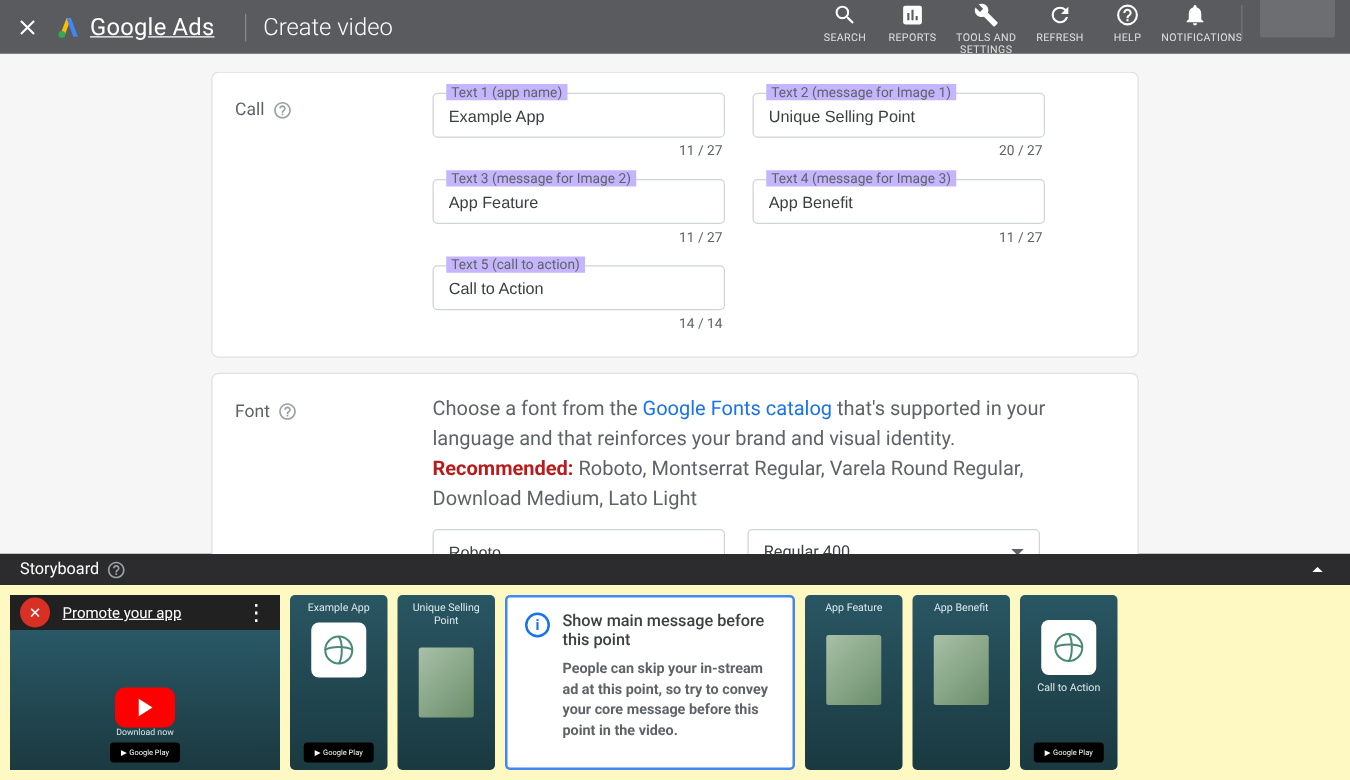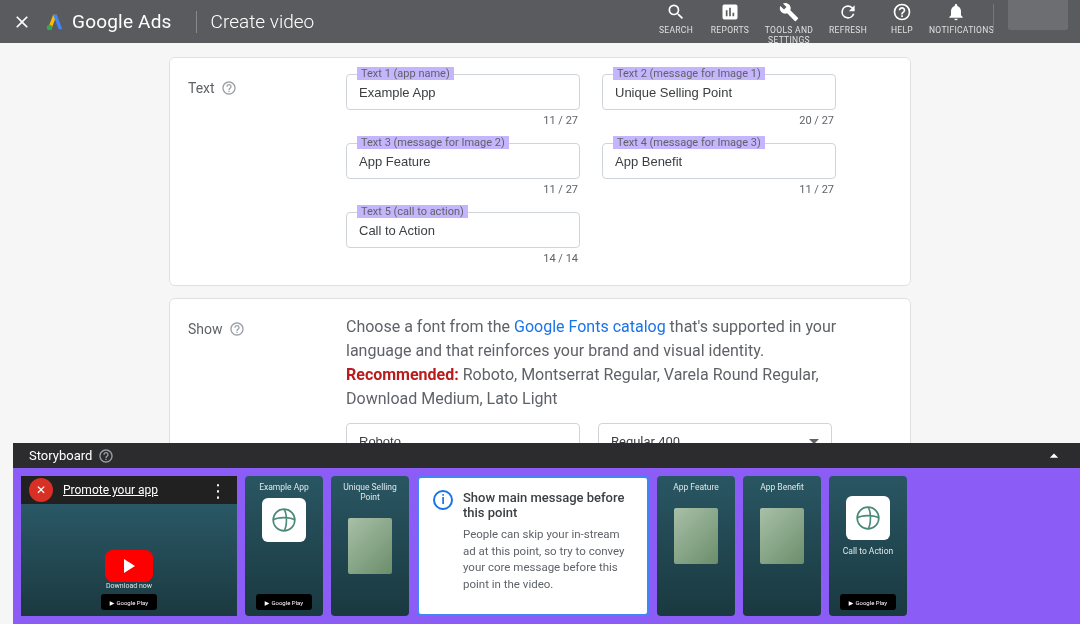--- a/index.html
+++ b/index.html
@@ -1,21 +1,21 @@
 <!DOCTYPE html>
 <html><head>
 <meta charset="utf-8">
 <style>
   * { box-sizing: border-box; margin: 0; padding: 0; }
   body { font-family: Roboto, Arial, sans-serif; font-size: 13px; color: #3c4043; background: #f6f6f6; width: 1080px; height: 624px; overflow: hidden; }
   .header { height: 43px; background: #595b5e; display: flex; align-items: center; color: #fff; padding: 0 12px 0 0; }
   .close-ic { width: 44px; display:flex; align-items:center; justify-content:center; cursor:pointer; }
   .logo { display:flex; align-items:center; gap:6px; margin-right:10px; }
   .logo-svg { width:22px; height:22px; }
-  .gads { font-size:19px; font-weight:400; letter-spacing:0.2px; }
+  .gads { font-size:19px; font-weight:400; letter-spacing:0.2px;text-decoration:underline; }
   .vl { width:1px; height:22px; background:#888; margin:0 14px; }
   .pt { font-size:19px; font-weight:300; }
   .spacer { flex:1; }
   .tb { display:flex; align-items:flex-start; gap:0; }
   .tb-item { width:54px; text-align:center; cursor:pointer; padding-top:4px; }
   .tb-item.w { width:64px; }
   .tb-item svg { width:20px; height:20px; }
   .tb-item .tl { font-size:8.5px; letter-spacing:0.3px; color:#e0e0e0; margin-top:1px; line-height:1.1; }
   .tb-sep { width:1px; height:28px; background:#777; margin:6px 10px 0 10px; }
   .avatar-ph { width:60px; height:32px; background:#6c6e71; margin-left:4px; border-radius:2px;}
@@ -29,21 +29,21 @@
   .field { border:1px solid #cfd4d9; border-radius:4px; height:36px; position:relative; display:flex; align-items:center; padding:0 12px; }
   .field .fl { position:absolute; top:-8px; left:10px; background:#c4b5fd; padding:0 4px; font-size:11px; color:#5f6368; }
   .field input { border:none; outline:none; width:100%; font-size:13px; color:#3c4043; background:transparent;}
   .counter { font-size:11px; color:#5f6368; text-align:right; margin-top:4px; padding-right:2px;}
   .font-desc { font-size:16px; color:#5f6368; line-height:1.5; margin-bottom:12px;}
   .font-desc a { color:#1a73e8; text-decoration:none;}
   .font-desc .rec { color:#b91c1c; font-weight:700;}
   .font-row { display:flex; gap:18px;}
   .select { border:1px solid #cfd4d9; border-radius:4px; height:36px; display:flex; align-items:center; padding:0 12px; width:234px; justify-content:space-between; cursor:pointer; position:relative;gap:20px;}
   .select .arrow { border-left:5px solid transparent; border-right:5px solid transparent; border-top:5px solid #5f6368;}
-  .storyboard { height:181px; background:#8b5cf6; color:#fff; display:flex; flex-direction:column;margin-left:13px;}
+  .storyboard { height:181px; background:#fef9c3; color:#fff; display:flex; flex-direction:column;}
   .sb-header { height:29px; display:flex; align-items:center; padding:0 16px; font-size:13px; gap:6px; background:#2c2c2e;}
   .sb-header .help-ic { color:#9aa0a6;}
   .sb-header .chev { margin-left:auto; cursor:pointer;}
   .sb-body { flex:1; display:flex; align-items:center; gap:8px; padding:8px;}
   .preview { width:216px; height:140px; background:#000; position:relative; display:flex; align-items:center; justify-content:center; border-radius:2px;}
   .prev-top { position:absolute; top:0; left:0; right:0; height:28px; background:#212121; display:flex; align-items:center; gap:10px; padding:0 8px;}
   .prev-badge { width:24px; height:24px; background:#d93025; border-radius:50%; display:flex; align-items:center; justify-content:center; font-size:12px;}
   .prev-title { font-size:12px;text-decoration:underline;}
   .prev-more { margin-left:auto; font-size:18px; letter-spacing:2px;}
   .prev-bg { position:absolute; inset:28px 0 0 0; background:linear-gradient(#2a5866, #1b3940); display:flex; flex-direction:column; align-items:center; justify-content:flex-end; padding-bottom:6px; gap:4px;}
@@ -51,21 +51,21 @@
   .ytplay .wtri { width:0; height:0; border-top:7px solid transparent; border-bottom:7px solid transparent; border-left:11px solid #fff;}
   .dl-text { font-size:7px; color:#dbe6e9;}
   .gp-badge { width:56px; height:16px; background:#000; border-radius:3px; display:flex; align-items:center; justify-content:center; font-size:6px; color:#fff; gap:2px;}
   .frame { width:78px; height:140px; border-radius:4px; background:linear-gradient(#295663,#1a3940); display:flex; flex-direction:column; align-items:center; padding:6px 4px; gap:6px; cursor:pointer; position:relative;}
   .frame.light { background:#fff; color:#202124; width:232px; border:2px solid #4285f4; padding:12px 14px; align-items:flex-start; text-align:left;}
   .frame .ftl { font-size:8.5px; color:#dce8eb; text-align:center;}
   .frame .fimg { width:44px; height:44px; background:#fff; border-radius:6px; display:flex; align-items:center; justify-content:center;}
   .frame .photo { width:44px; height:56px; background:linear-gradient(135deg,#a8c0a8,#6b8e6b); border-radius:2px; margin-top:10px;}
   .info-ic { width:20px; height:20px; min-width:20px; border:2px solid #1a73e8; border-radius:50%; color:#1a73e8; display:flex; align-items:center; justify-content:center; font-size:12px; font-weight:bold; margin-right:10px;}
   .info-ttl { font-size:13px; font-weight:500; color:#3c4043; margin-bottom:6px;}
-  .info-body { font-size:11.5px; color:#5f6368; line-height:1.45;}
+  .info-body { font-size:11.5px; color:#5f6368; line-height:1.45;font-weight:bold;}
   .leaf-svg { width:26px; height:26px; }
 </style>
 </head>
 <body>
 
 <div class="header">
   <div class="close-ic">
     <svg viewBox="0 0 24 24" width="20" height="20" fill="#fff">
         <path d="M19 6.41 17.59 5 12 10.59 6.41 5 5 6.41 10.59 12 5 17.59 6.41 19 12 13.41 17.59 19 19 17.59 13.41 12z"></path>
       </svg>
@@ -121,21 +121,21 @@
     <div class="tb-sep"></div>
     <div class="avatar-ph"></div>
   </div>
 </div>
 
 <div class="main">
 
   <div class="card">
     <div class="row">
       <div class="sec-label">
-        <span>Text</span>
+        <span>Call</span>
         <svg class="help-ic" viewBox="0 0 24 24" fill="currentColor">
             <path d="M11 18h2v-2h-2v2zm1-16C6.48 2 2 6.48 2 12s4.48 10 10 10 10-4.48 10-10S17.52 2 12 2zm0 18c-4.41 0-8-3.59-8-8s3.59-8 8-8 8 3.59 8 8-3.59 8-8 8zm0-14c-2.21 0-4 1.79-4 4h2c0-1.1.9-2 2-2s2 .9 2 2c0 2-3 1.75-3 5h2c0-2.25 3-2.5 3-5 0-2.21-1.79-4-4-4z"></path>
           </svg>
       </div>
       <div class="fields">
         <div class="field-outer">
           <div class="field">
             <span class="fl">Text 1 (app name)</span>
             <input value="Example App" style="">
           </div>
@@ -169,21 +169,21 @@
           </div>
           <div class="counter">14 / 14</div>
         </div>
       </div>
     </div>
   </div>
 
   <div class="card">
     <div class="row">
       <div class="sec-label">
-        <span>Show</span>
+        <span>Font</span>
         <svg class="help-ic" viewBox="0 0 24 24" fill="currentColor">
             <path d="M11 18h2v-2h-2v2zm1-16C6.48 2 2 6.48 2 12s4.48 10 10 10 10-4.48 10-10S17.52 2 12 2zm0 18c-4.41 0-8-3.59-8-8s3.59-8 8-8 8 3.59 8 8-3.59 8-8 8zm0-14c-2.21 0-4 1.79-4 4h2c0-1.1.9-2 2-2s2 .9 2 2c0 2-3 1.75-3 5h2c0-2.25 3-2.5 3-5 0-2.21-1.79-4-4-4z"></path>
           </svg>
       </div>
       <div style="flex:1">
         <div class="font-desc">
           <span>Choose a font from the </span><a href="#">Google Fonts catalog</a><span> that's supported in your language and that reinforces your brand and visual identity.</span><br>
           <span class="rec">Recommended: </span><span>Roboto, Montserrat Regular, Varela Round Regular, Download Medium, Lato Light</span>
         </div>
         <div class="font-row">

